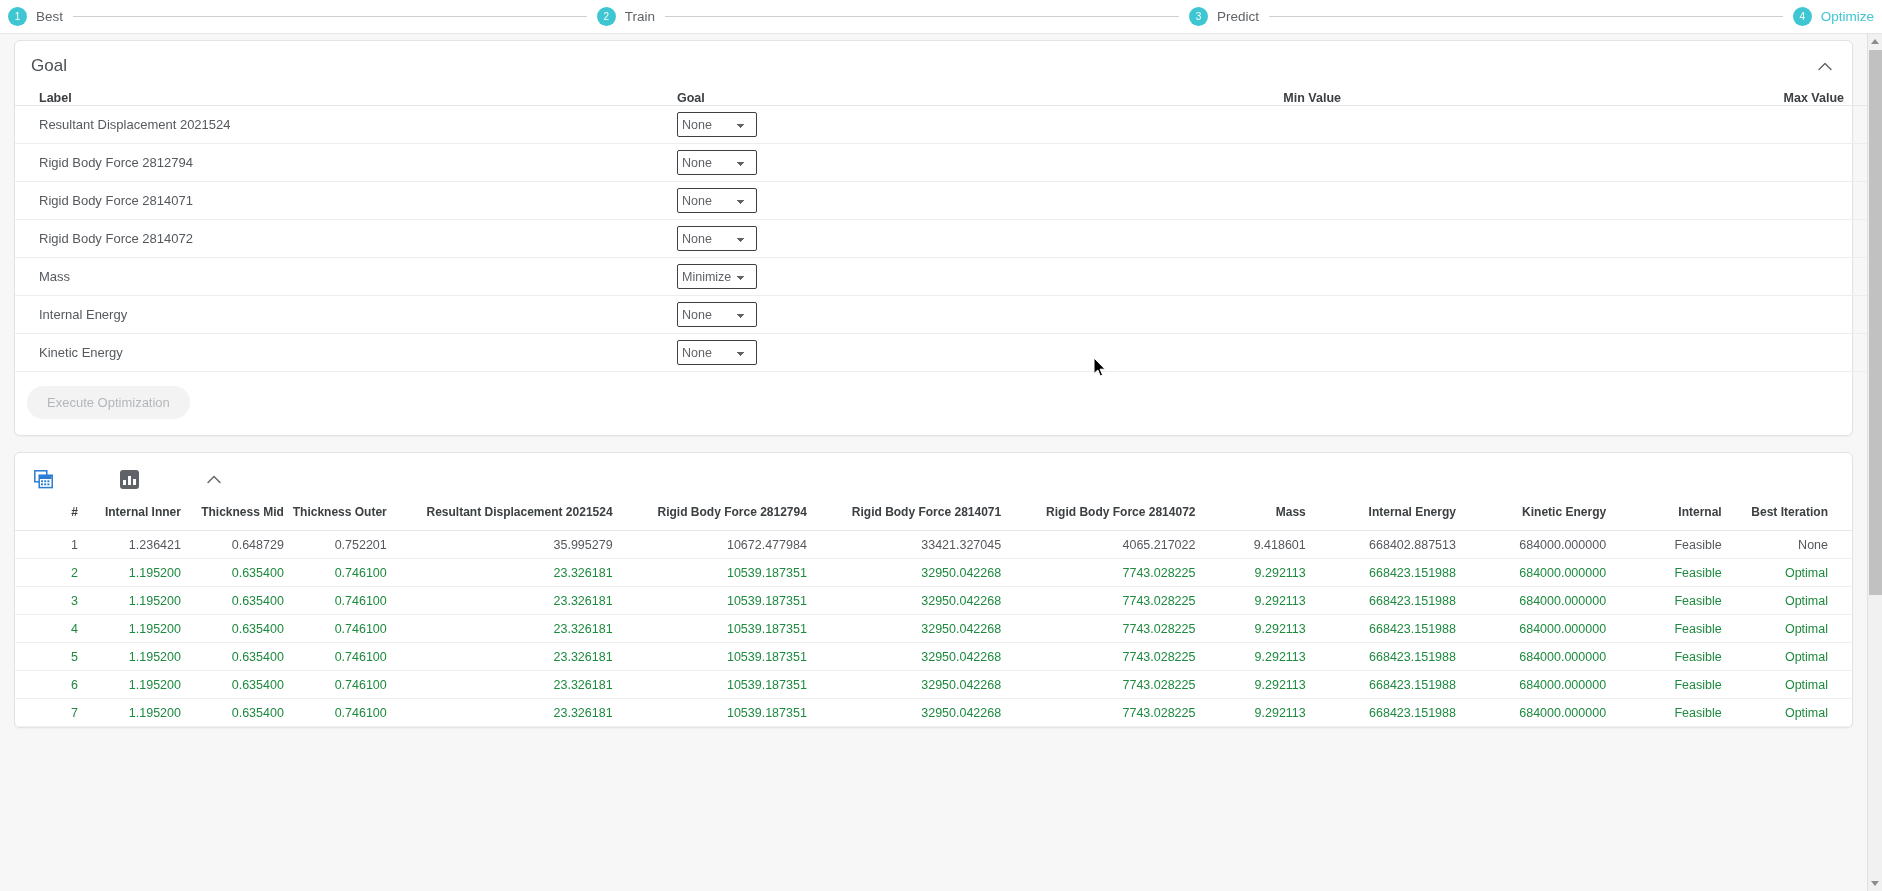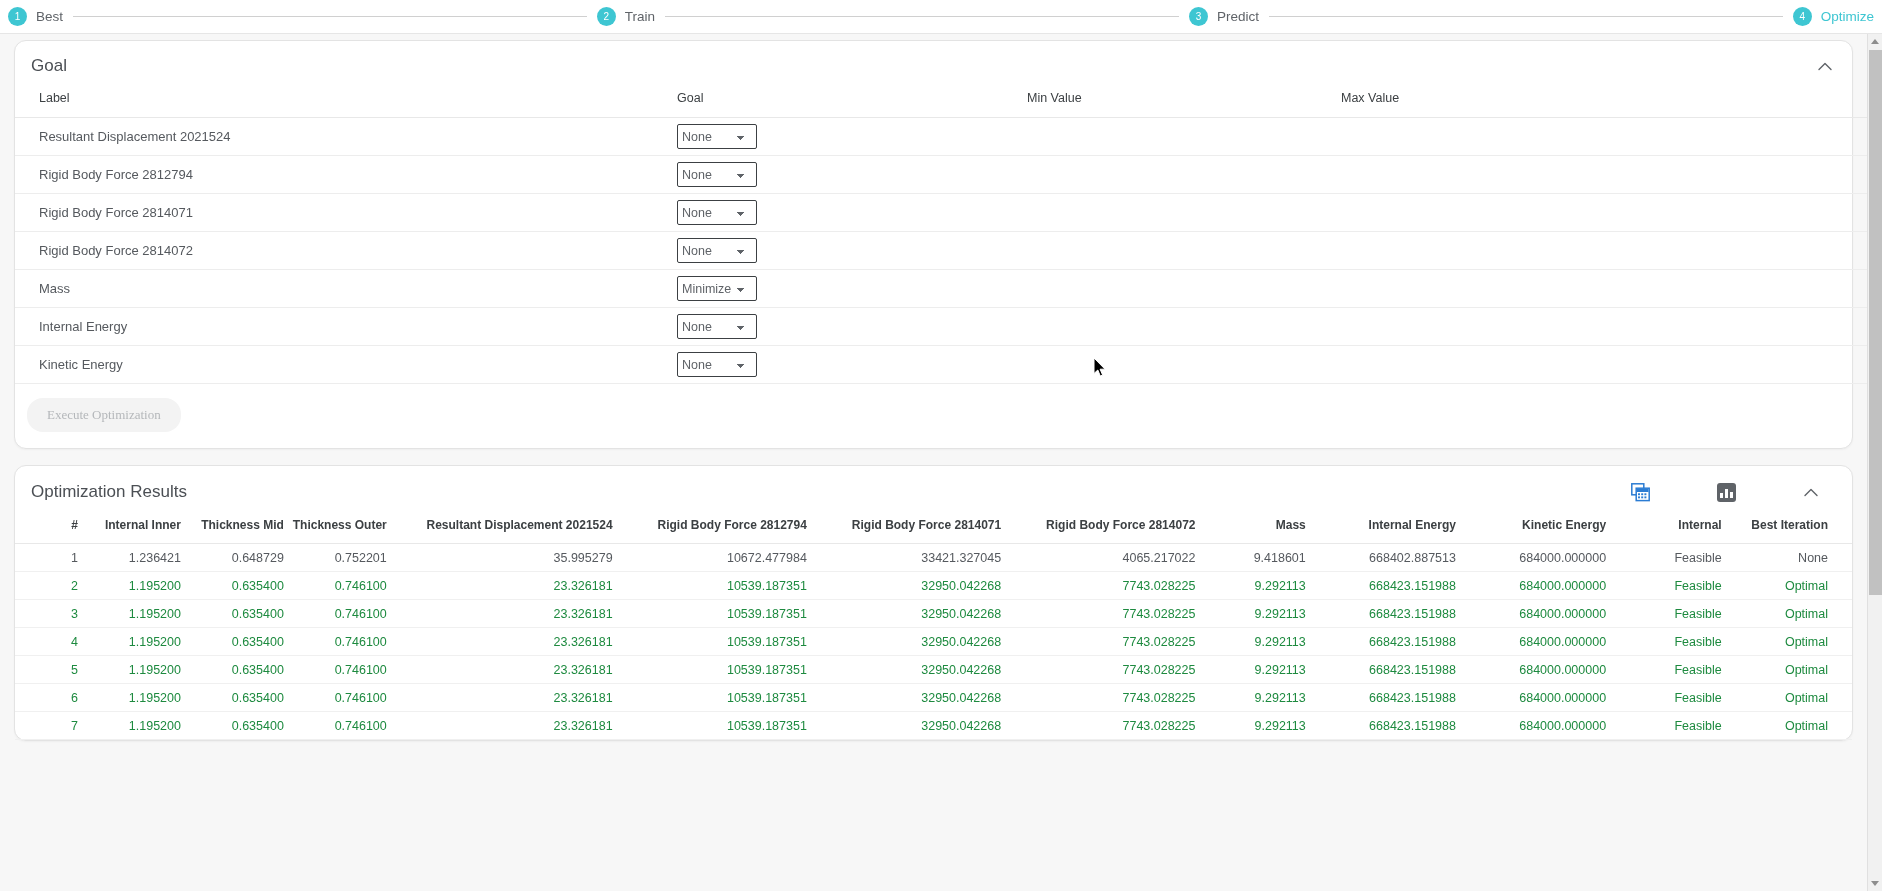--- a/index.html
+++ b/index.html
@@ -61,21 +61,21 @@
     position: absolute;
     top: 0; left: 0; right: 15px; bottom: 0;
     overflow: hidden;
     background: #f7f7f7;
   }
 
   
   .card {
     background: #ffffff;
     border: 1px solid #e3e3e3;
-    border-radius: 12px;
+    border-radius: 6px;
     margin: 6px 14px 0 14px;
     box-shadow: 0 1px 2px rgba(0,0,0,0.04);
   }
   .card-header {
     display: flex;
     align-items: center;
     padding: 14px 16px 14px 16px;
   }
   .card-title {
     font-size: 17px;
@@ -98,26 +98,26 @@
 
   
   table.goal-table {
     width: 100%;
     border-collapse: collapse;
     table-layout: fixed;
   }
   table.goal-table th {
     font-size: 12.5px;
     color: #3c4043;
-    font-weight: 400;
+    font-weight: 700;
     text-align: left;
-    padding: 0 0 12px 0;
+    padding: 0 0 0 0;
     border-bottom: 1px solid #e8e8e8;
   }
-  table.goal-table th.num, table.goal-table td.num { text-align: left; }
+  table.goal-table th.num, table.goal-table td.num { text-align: right; }
   table.goal-table td {
     font-size: 13px;
     color: #55595e;
     padding: 0;
     height: 38px;
     border-bottom: 1px solid #ededed;
     vertical-align: middle;
   }
   .goal-pad-l { padding-left: 24px !important; }
   .goal-pad-r { padding-right: 24px !important; }
@@ -140,21 +140,21 @@
     background-position:
       calc(100% - 15px) 11px,
       calc(100% - 11px) 11px;
     background-size: 4px 4px, 4px 4px;
     background-repeat: no-repeat;
     cursor: pointer;
   }
 
   .btn-row { padding: 14px 0 16px 12px; }
   button.exec-btn {
-    font-family: Liberation Serif, serif;
+    font-family: Liberation Sans, sans-serif;
     font-size: 13px;
     color: #b4b7ba;
     background: #f3f3f3;
     border: none;
     border-radius: 16px;
     padding: 9px 20px;
     cursor: default;
   }
 
   
@@ -365,21 +365,20 @@
           </tbody>
       </table>
 
       <div class="btn-row">
         <button class="exec-btn" disabled="">Execute Optimization</button>
       </div>
     </div>
 
     <div class="card" style="margin-top:16px;">
       <div class="card-header">
-        <div class="card-title">Optimization Results</div>
         <div class="header-actions">
           <span class="icon-btn">
             <svg width="19" height="19" viewBox="0 0 19 19">
               <rect x="0.8" y="0.8" width="12" height="11" fill="none" stroke="#2b7cd3" stroke-width="1.5"></rect>
               <rect x="5.2" y="5.2" width="13" height="12.4" fill="#ffffff" stroke="#2b7cd3" stroke-width="1.5"></rect>
               <rect x="5.9" y="5.9" width="11.6" height="3.1" fill="#2b7cd3"></rect>
               <g fill="#2b7cd3">
                 <rect x="7.0" y="10.3" width="2" height="1.9"></rect>
                 <rect x="10.2" y="10.3" width="2" height="1.9"></rect>
                 <rect x="13.4" y="10.3" width="2" height="1.9"></rect>

